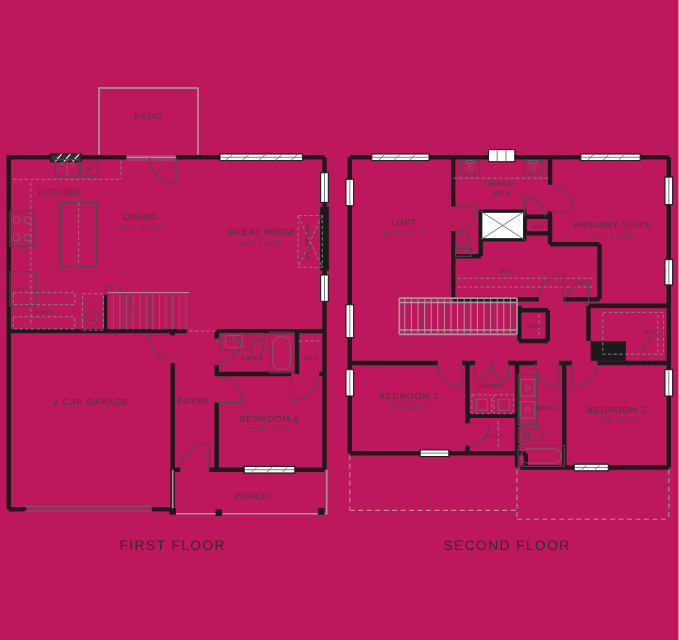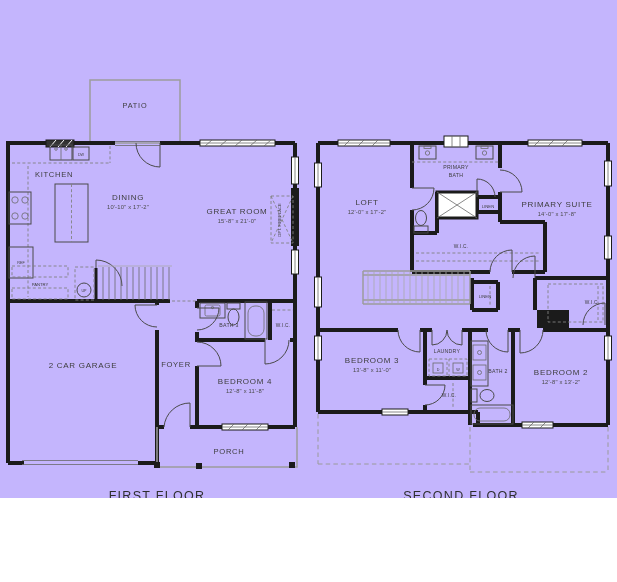--- a/index.html
+++ b/index.html
@@ -1,16 +1,16 @@
 <!DOCTYPE html>
 <html><head>
 <meta charset="utf-8">
 <style>
   html,body{margin:0;padding:0;background:#fff;}
-  .canvas{position:relative;width:617px;height:498px;background:#c4b5fd;overflow:hidden;
+  .canvas{position:relative;width:617px;height:582px;background:#be185d;overflow:hidden;
           font-family:"Liberation Sans",sans-serif;text-align:right;}
   svg{position:absolute;left:0;top:0;}
   
   .w4{stroke:#1b1b1b;stroke-width:4;fill:none;stroke-linecap:butt;}
   .w3{stroke:#1b1b1b;stroke-width:3;fill:none;}
   .thin{stroke:#4a4a4a;stroke-width:1;fill:none;}
   .thin75{stroke:#6a6a6a;stroke-width:.8;fill:none;}
   .door{stroke:#4a4a4a;stroke-width:1;fill:none;}
   .dash{stroke:#828282;stroke-width:.9;fill:none;stroke-dasharray:3 2.2;}
   .dashXL{stroke:#9a9a9a;stroke-width:1;fill:none;stroke-dasharray:4.5 3.2;}

